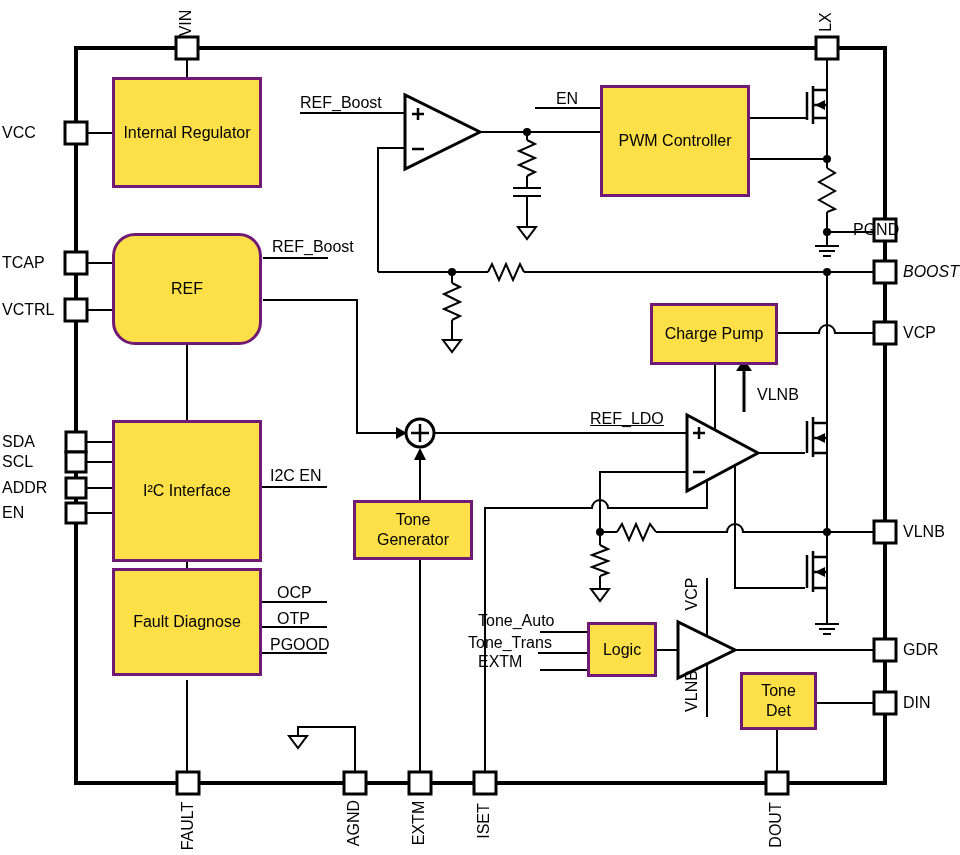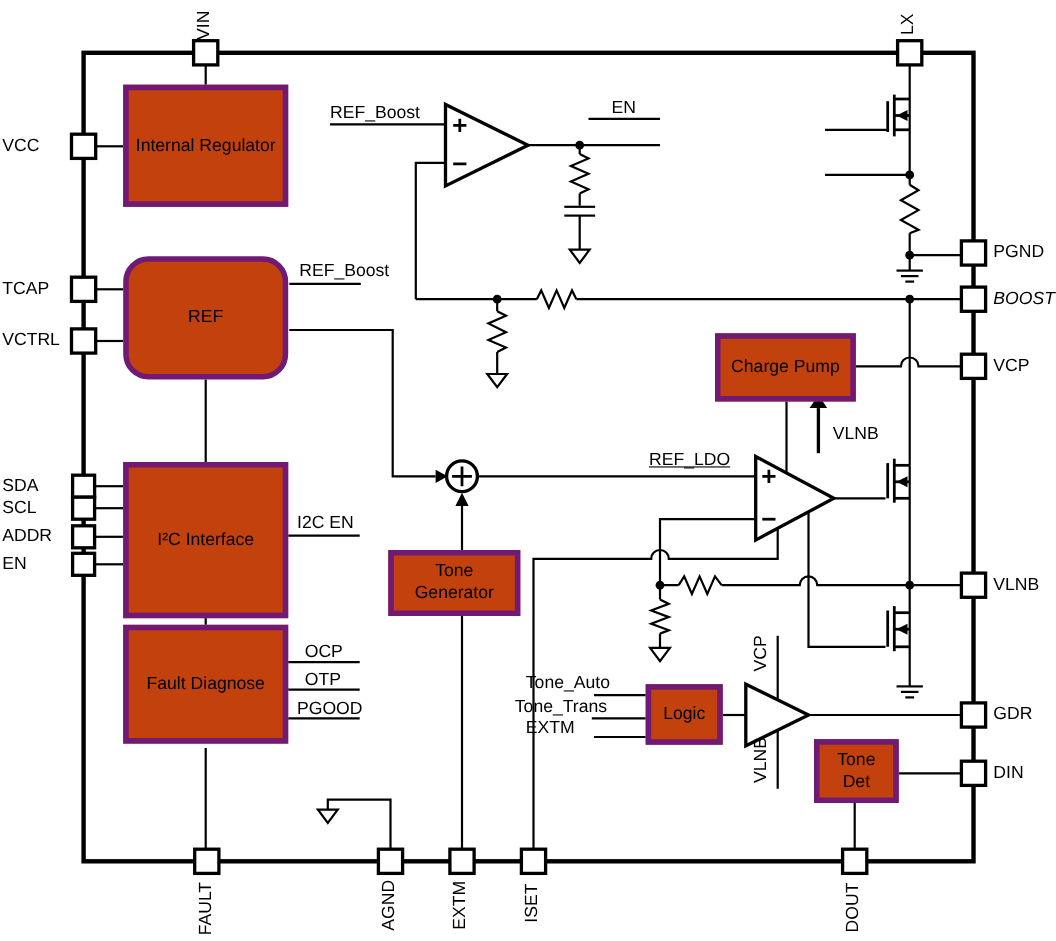--- a/index.html
+++ b/index.html
@@ -1,19 +1,19 @@
 <!DOCTYPE html>
 <html><head>
 <meta charset="utf-8">
 <style>
   html,body{margin:0;padding:0;background:#fff;}
   #stage{position:relative;width:960px;height:855px;background:#ffffff;
          font-family:"Liberation Sans",sans-serif;color:#000;overflow:hidden;}
   #wires{position:absolute;left:0;top:0;}
-  .block{position:absolute;box-sizing:border-box;border:5px solid #701a75;background:#c2410c;
+  .block{position:absolute;box-sizing:border-box;border:3px solid #701a75;background:#fde047;
          display:flex;flex-direction:column;align-items:center;justify-content:center;
          font-size:16px;text-align:center;line-height:1.25;}
   .lbl{position:absolute;font-size:16px;white-space:nowrap;}
   .lbl.right-align{}
   .lbl.center-align{text-align:center;}
   .vlbl{position:absolute;width:80px;height:18px;font-size:16px;text-align:center;
         white-space:nowrap;transform:rotate(-90deg);line-height:18px;}
 </style>
 </head>
 <body>
@@ -199,20 +199,23 @@
     </div>
   <div class="block" style="left:112px;top:233px;width:150px;height:112px;border-radius:23px;">
       <span>REF</span>
     </div>
   <div class="block" style="left:112px;top:420px;width:150px;height:142px;">
       <span>I²C Interface</span>
     </div>
   <div class="block" style="left:112px;top:568px;width:150px;height:108px;">
       <span>Fault Diagnose</span>
     </div>
+  <div class="block" style="left:600px;top:85px;width:150px;height:112px;">
+      <span>PWM Controller</span>
+    </div>
   <div class="block" style="left:650px;top:303px;width:128px;height:62px;">
       <span>Charge Pump</span>
     </div>
   <div class="block" style="left:353px;top:500px;width:120px;height:60px;">
       <span>Tone</span>
       <span>Generator</span>
     </div>
   <div class="block" style="left:587px;top:622px;width:70px;height:55px;">
       <span>Logic</span>
     </div>
@@ -225,21 +228,21 @@
   <div class="vlbl" style="left:786px;top:13px;">LX</div>
 
   <div class="lbl right-align" style="left:2px;top:124px;width:58px;">VCC</div>
   <div class="lbl right-align" style="left:2px;top:254px;width:58px;">TCAP</div>
   <div class="lbl right-align" style="left:2px;top:301px;width:58px;">VCTRL</div>
   <div class="lbl right-align" style="left:2px;top:433px;width:58px;">SDA</div>
   <div class="lbl right-align" style="left:2px;top:453px;width:58px;">SCL</div>
   <div class="lbl right-align" style="left:2px;top:479px;width:58px;">ADDR</div>
   <div class="lbl right-align" style="left:2px;top:504px;width:58px;">EN</div>
 
-  <div class="lbl" style="left:903px;top:221px;">PGND</div>
+  <div class="lbl" style="left:853px;top:221px;">PGND</div>
   <div class="lbl" style="left:903px;top:263px;font-style:italic;">BOOST</div>
   <div class="lbl" style="left:903px;top:324px;">VCP</div>
   <div class="lbl" style="left:903px;top:523px;">VLNB</div>
   <div class="lbl" style="left:903px;top:641px;">GDR</div>
   <div class="lbl" style="left:903px;top:694px;">DIN</div>
 
   <div class="vlbl" style="left:148px;top:817px;">FAULT</div>
   <div class="vlbl" style="left:314px;top:814px;">AGND</div>
   <div class="vlbl" style="left:379px;top:814px;">EXTM</div>
   <div class="vlbl" style="left:444px;top:812px;">ISET</div>

